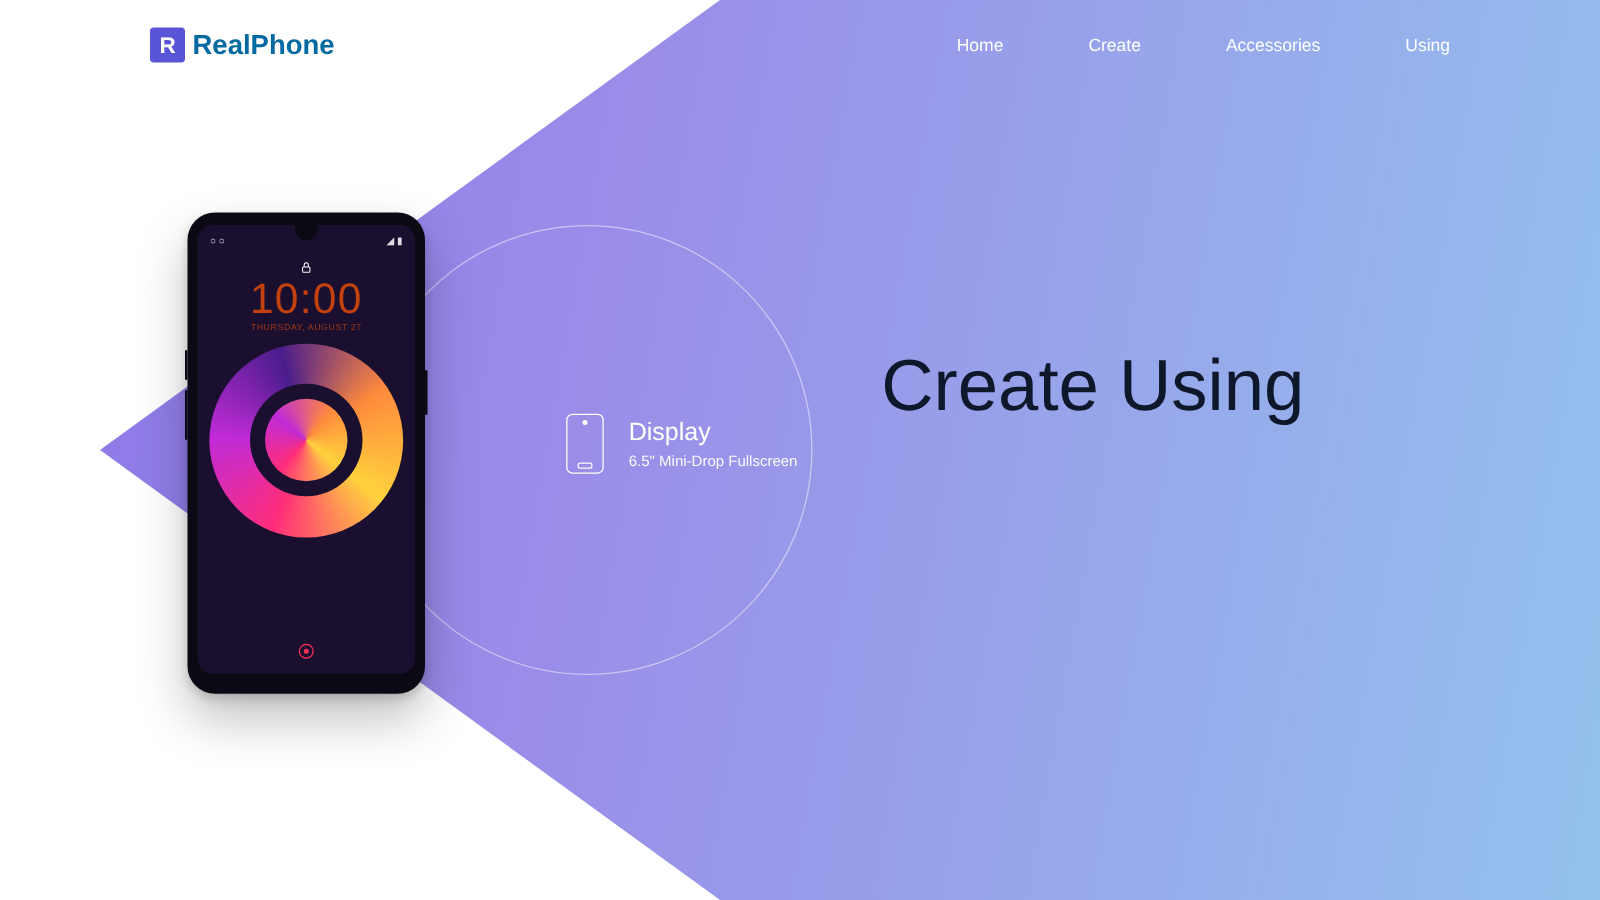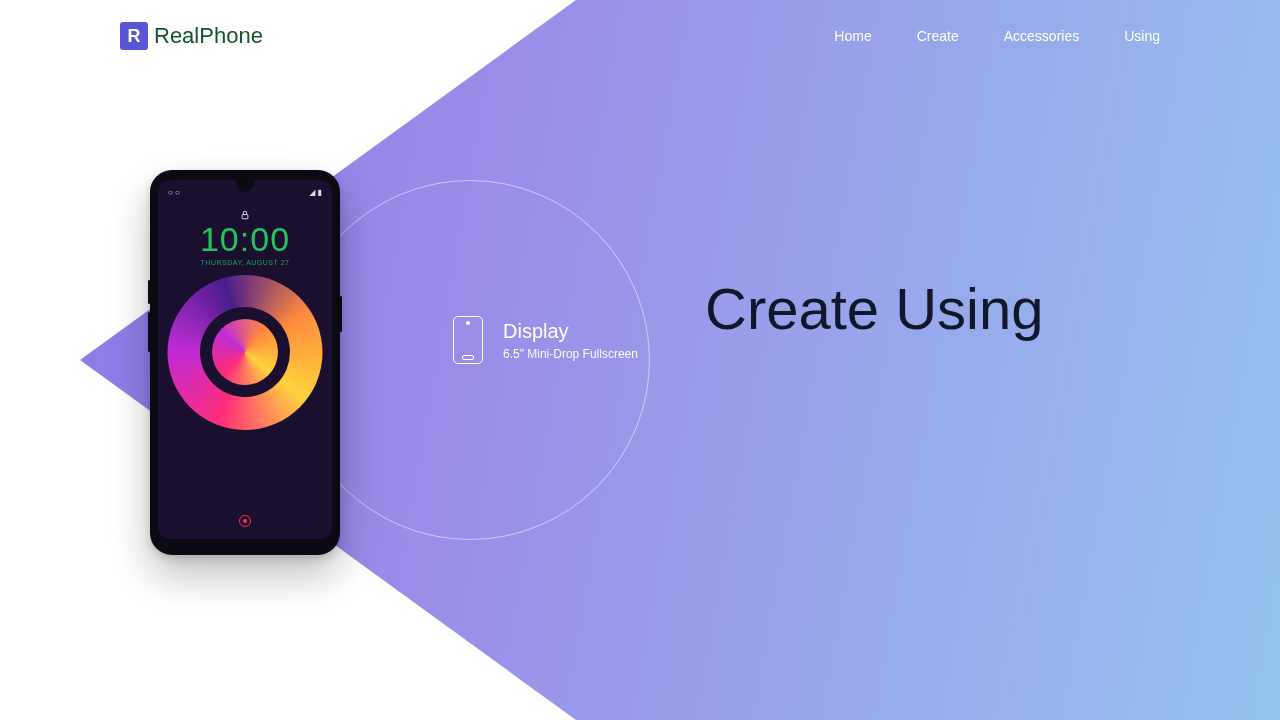--- a/index.html
+++ b/index.html
@@ -43,47 +43,47 @@
   }
   .logo-icon {
     width: 28px; height: 28px;
     background: #5a55d6;
     border-radius: 3px;
     display: flex; align-items: center; justify-content: center;
     color: #fff; font-weight: bold; font-size: 18px;
   }
   .logo-text {
     font-size: 22px;
-    font-weight: 400;
-    color: #14532d;
+    font-weight: 700;
+    color: #0369a1;
   }
   .nav {
     display: flex;
-    gap: 45px;
+    gap: 68px;
   }
   .nav a {
     color: #ffffff;
     text-decoration: none;
     font-size: 14px;
     font-weight: 400;
     cursor: pointer;
   }
   .hero-title {
     position: absolute;
     top: 270px;
     left: 705px;
     color: #0f172a;
     z-index: 5;
     font-size: 58px;
     line-height: 1.35;
     font-weight: 400;
   }
   .feature {
     position: absolute;
-    top: 316px;
+    top: 331px;
     left: 453px;
     z-index: 5;
     display: flex;
     align-items: center;
     gap: 20px;
     color: #fff;
   }
   .feature-icon {
     width: 30px; height: 48px;
     border: 1.5px solid #fff;
@@ -161,21 +161,21 @@
   .statusbar {
     position:absolute; top:8px; left:10px; right:10px;
     display:flex; justify-content:space-between;
     font-size:8px; color:#fff; opacity:0.85;
     z-index:3;
   }
   .clock {
     position: absolute;
     top: 40px; left: 0; right: 0;
     text-align: center;
-    color: #22c55e;
+    color: #c2410c;
     z-index: 3;
   }
   .clock-time { font-size: 34px; font-weight: 200; letter-spacing: 1px; }
   .clock-date { font-size: 7px; opacity: 0.8; letter-spacing: 0.5px; }
   .lock-icon {
     position:absolute; top:26px; left:50%; transform:translateX(-50%);
     width:10px; height:10px; color:#fff; z-index:3;
   }
   .home-btn {
     position: absolute;

